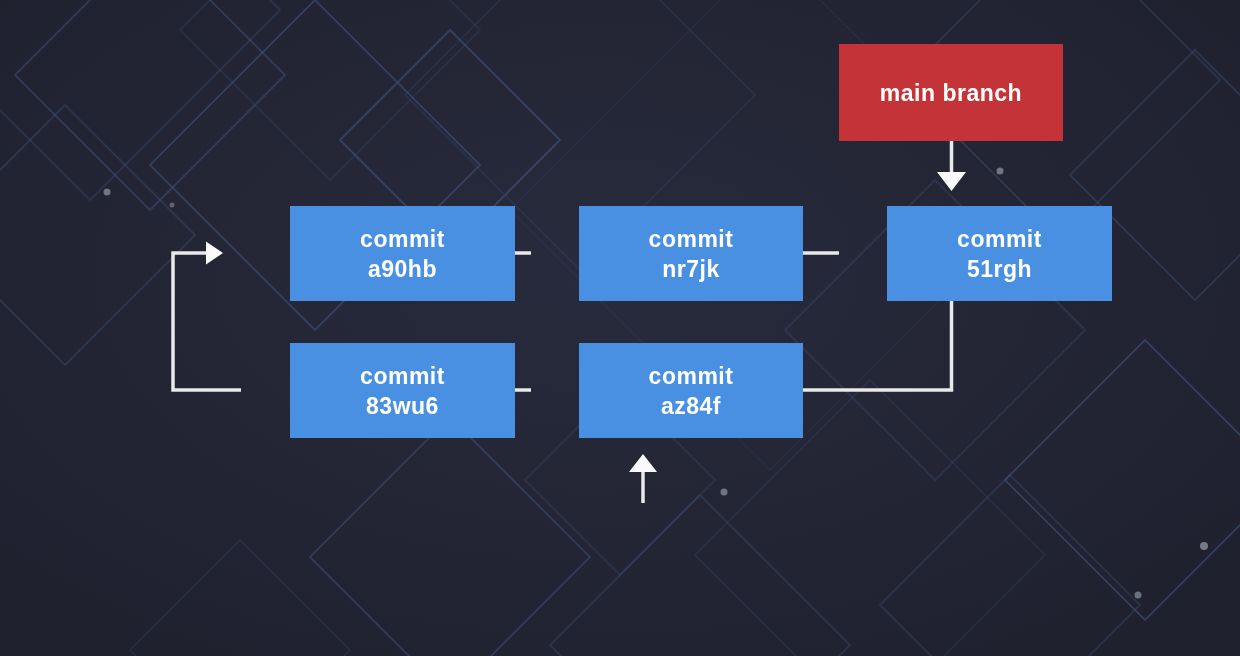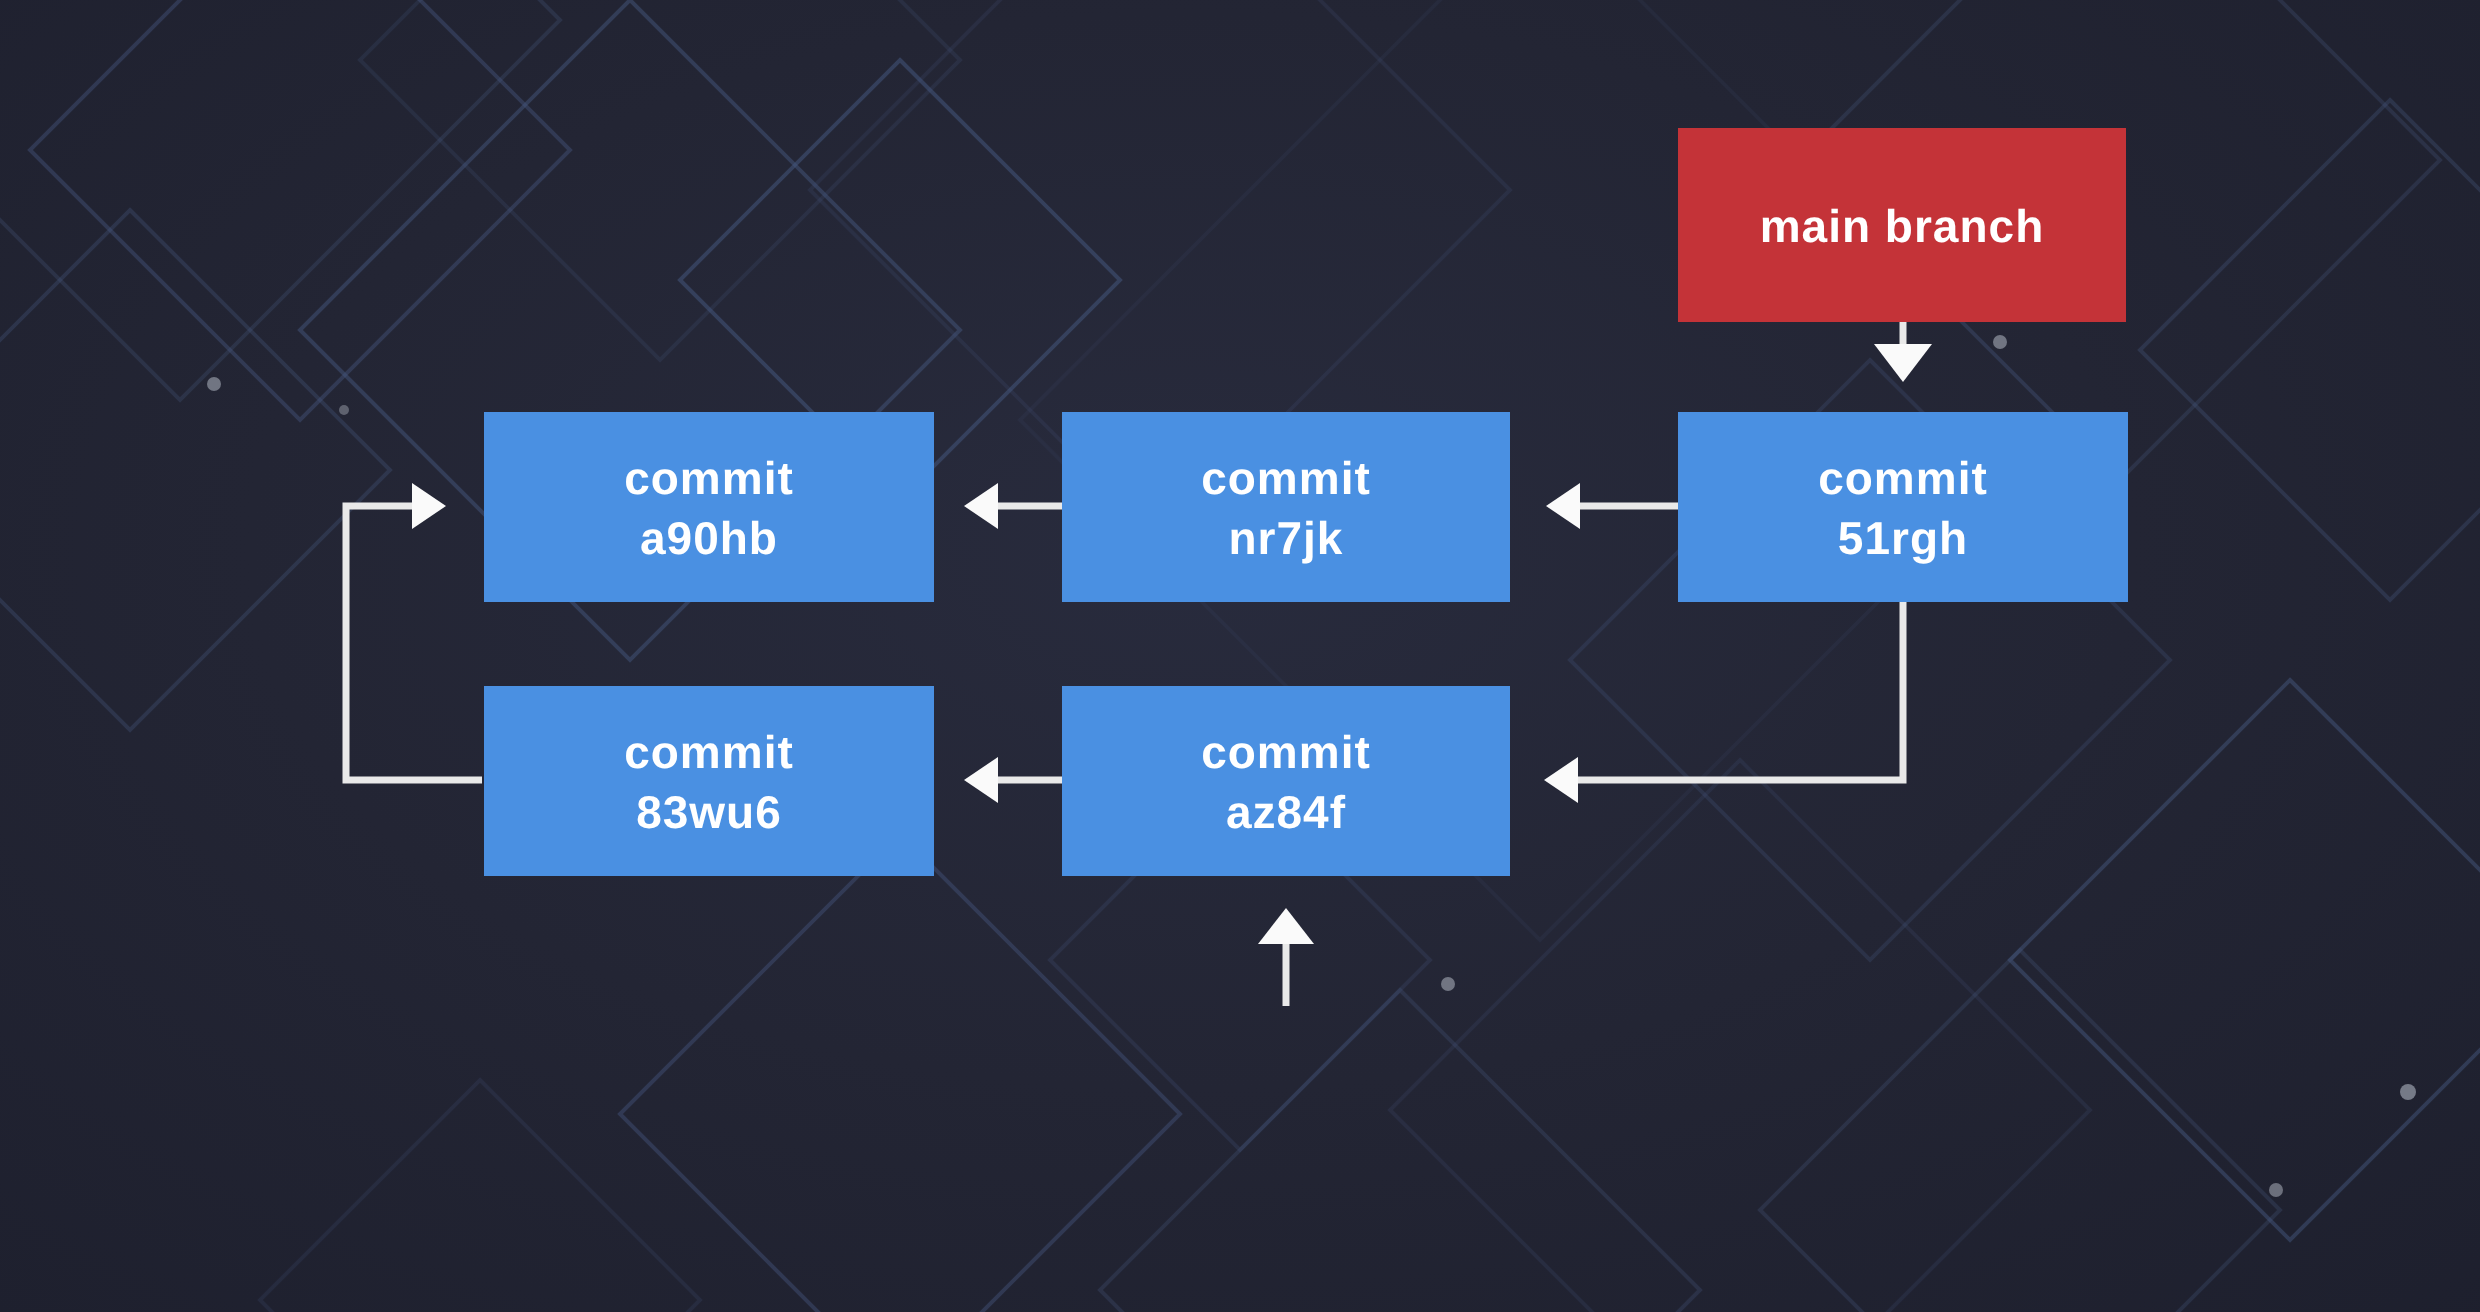--- a/index.html
+++ b/index.html
@@ -17,22 +17,22 @@
   .bg-svg circle{fill:var(--pattern-dot,#858a96);stroke:none;}
   .edge-svg path.line{fill:none;stroke:#e9e9e9;stroke-width:3.5;}
   .edge-svg polygon.head{fill:#fafafa;stroke:none;}
   .node{
     position:absolute;
     display:flex;flex-direction:column;align-items:center;justify-content:center;
     text-align:center;
     color:var(--text-color,#ffffff);
     font-weight:700;font-size:23px;line-height:30px;letter-spacing:0.5px;
   }
-  .node.commit{background:var(--commit-color,#4a90e2);}
-  .node.branch{background:var(--branch-color,#c43338);margin-top:20px;}
+  .node.commit{background:var(--commit-color,#4a90e2);margin-left:48px;}
+  .node.branch{background:var(--branch-color,#c43338);}
 </style>
 </head>
 <body>
 
 <div class="stage">
 
   <svg class="bg-svg" viewBox="0 0 1240 656" aria-hidden="true">
     <g>
       <path opacity="0.22" d="M330 -120 L480 30 L330 180 L180 30 Z"></path>
       <path opacity="0.45" d="M150 -60 L285 75 L150 210 L15 75 Z"></path>

